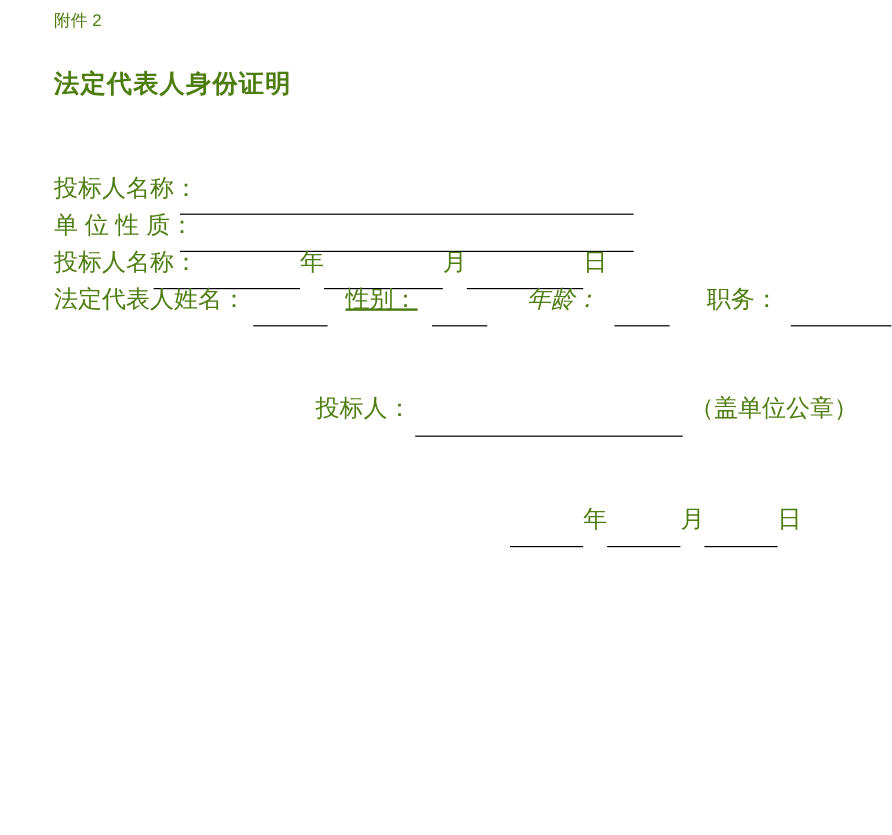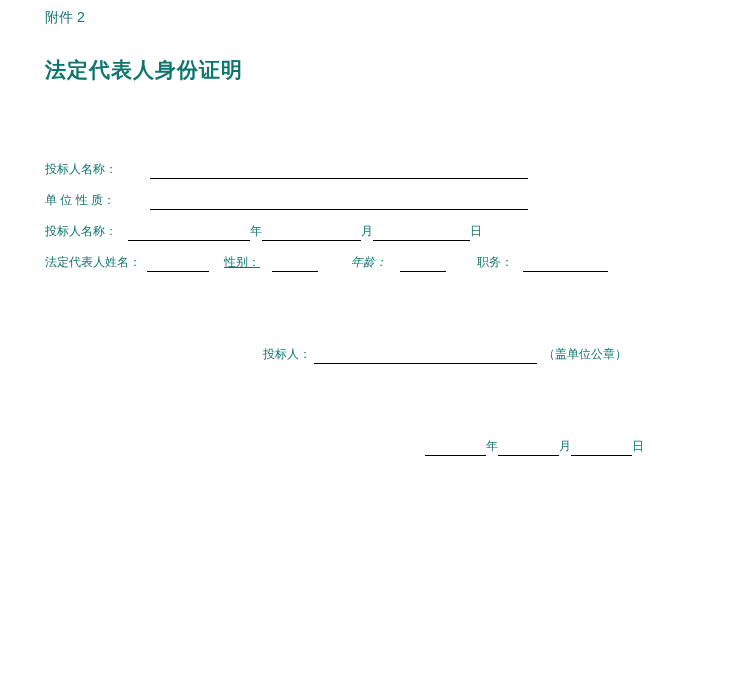--- a/index.html
+++ b/index.html
@@ -1,21 +1,21 @@
 <!DOCTYPE html>
 <html><head>
 <meta charset="utf-8">
 <style>
   html, body { margin: 0; padding: 0; background: #ffffff; }
   .page {
     position: relative;
     width: 743px;
     height: 696px;
     background: #ffffff;
-    color: #0f766e;
+    color: #4d7c0f;
     font-family: "Liberation Sans", "DejaVu Sans", sans-serif;
     box-sizing: border-box;
     padding: 8px 45px 0 45px;
     overflow: hidden;
   }
   .attachment {
     font-size: 14px;
     line-height: 18px;
   }
   .doc-title {
@@ -23,23 +23,23 @@
     text-align: left;
     font-family: "Liberation Serif", "DejaVu Serif", serif;
     font-weight: bold;
     font-size: 21px;
     letter-spacing: 1px;
     line-height: 28px;
   }
   .form { margin-top: 64px; }
   .row {
     display: flex;
-    align-items: flex-end;
+    align-items: flex-start;
     height: 31px;
-    font-size: 12px;
+    font-size: 20px;
     line-height: 19px;
     white-space: pre;
   }
   .lbl { flex: none; white-space: pre; }
   .lbl-6 { width: 105px; }
   .lbl-5 { width: 83px; }
   .blank {
     flex: none;
     display: inline-block;
     height: 20px;

